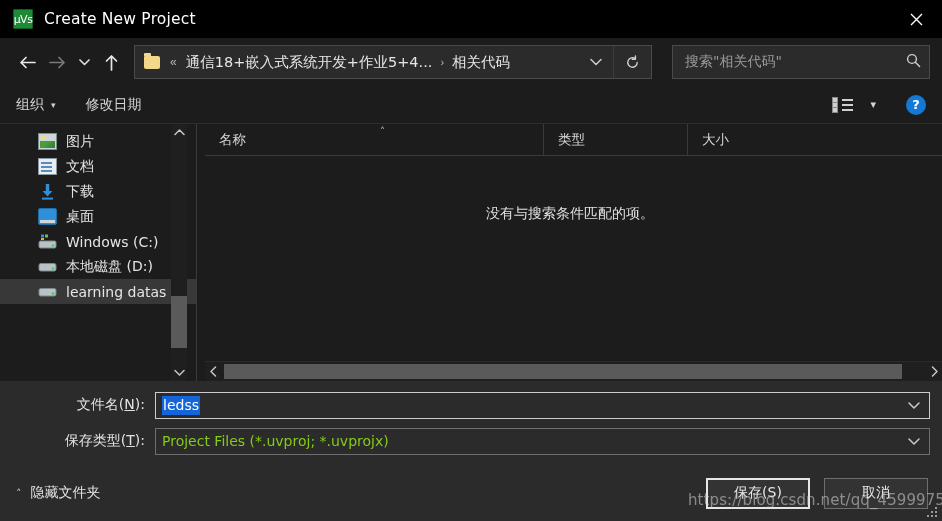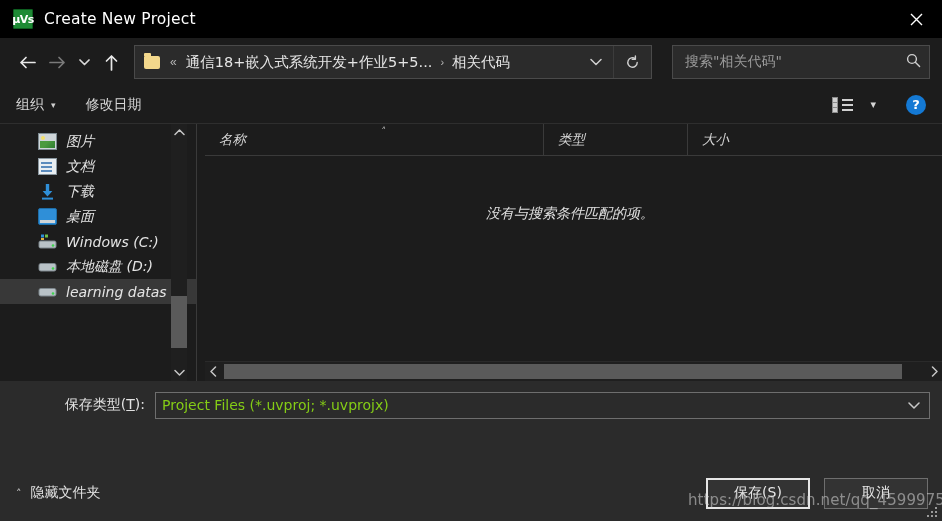--- a/index.html
+++ b/index.html
@@ -22,21 +22,21 @@
     display: flex; align-items: center;
     flex: 0 0 38px;
   }
   .app-icon {
     width: 20px; height: 20px; margin-left: 13px; margin-right: 11px;
     background: #1e8a35; border: 1px solid #0d5e20;
     position: relative; border-radius: 1px; flex: 0 0 20px;
   }
   .app-icon .glyph {
     position: absolute; inset: 0;
-    color: #ffffff; font-size: 11px; font-weight: bold;
+    color: #ffffff; font-size: 11px; font-weight: normal;
     display: flex; align-items: center; justify-content: center;
     font-family: "DejaVu Sans", sans-serif; letter-spacing: -0.5px;
   }
   .title-text {
     color: #ffffff; font-size: 15.5px; letter-spacing: .2px;
     font-family: "DejaVu Sans", sans-serif;
   }
   .close-btn {
     margin-left: auto; width: 52px; height: 38px;
     display: flex; align-items: center; justify-content: center;
@@ -114,21 +114,21 @@
                   width: 11px; background: #d0d0d0; }
   .view-caret { margin-left: 16px; color: #d5d5d5; font-size: 11px; }
   .help-btn {
     margin-left: 30px; width: 20px; height: 20px; border-radius: 50%;
     background: #1479d4; color: #fff; font-size: 13px; font-weight: bold;
     display: flex; align-items: center; justify-content: center;
     font-family: "DejaVu Sans", sans-serif;
   }
 
   
-  .body-area { flex: 1 1 auto; display: flex; min-height: 0; background: #fdba74; font-style: italic; }
+  .body-area { flex: 1 1 auto; display: flex; min-height: 0; background: #fdba74; }
 
   .sidebar {
     flex: 0 0 196px; background: #1c1c1c; position: relative;
     display: flex; flex-direction: column; overflow: hidden;
   }
   .nav-list { flex: 1 1 auto; padding-top: 5px; }
   .nav-row {
     height: 25px; display: flex; align-items: center;
     padding-left: 38px; color: #e4e4e4; font-size: 14px;
     font-family: "DejaVu Sans", sans-serif; white-space: nowrap;
@@ -269,21 +269,21 @@
     </div>
     <div class="nav-btn">
       <svg width="15" height="19" viewBox="0 0 15 19">
         <path d="M7.5 17 V3 M2.5 8 L7.5 3 L12.5 8" stroke="#e8e8e8" stroke-width="1.7" fill="none" stroke-linecap="round" stroke-linejoin="round"></path>
       </svg>
     </div>
 
     <div class="addressbar">
       <div class="addr-folder"></div>
       <span class="addr-chev">«</span>
-      <span class="addr-seg">通信18+嵌入式系统开发+作业5+5...</span>
+      <span class="addr-seg">通信18+嵌入式系统开发+作业5+4...</span>
       <span class="addr-sep">›</span>
       <span class="addr-seg">相关代码</span>
       <span class="addr-spacer"></span>
       <div class="addr-drop">
         <svg width="12" height="8" viewBox="0 0 12 8">
           <path d="M1 1.5 L6 6.5 L11 1.5" stroke="#cfcfcf" stroke-width="1.5" fill="none" stroke-linecap="round" stroke-linejoin="round"></path>
         </svg>
       </div>
       <div class="addr-refresh">
         <svg width="15" height="15" viewBox="0 0 15 15">
@@ -444,20 +444,33 @@
         <div class="hs-arrow">
           <svg width="7" height="11" viewBox="0 0 7 11">
             <path d="M1.5 1 L6 5.5 L1.5 10" stroke="#c6c6c6" stroke-width="1.5" fill="none" stroke-linecap="round" stroke-linejoin="round"></path>
           </svg>
         </div>
       </div>
     </div>
   </div>
 
   <div class="formarea">
+    <div class="form-row">
+      <div class="form-label">
+        <span>文件名(</span><u>N</u><span>):</span>
+      </div>
+      <div class="combo focused">
+        <span class="combo-val sel">ledss</span>
+        <span class="combo-arrow">
+          <svg width="12" height="7" viewBox="0 0 12 7">
+            <path d="M1 1 L6 6 L11 1" stroke="#c8c8c8" stroke-width="1.5" fill="none" stroke-linecap="round" stroke-linejoin="round"></path>
+          </svg>
+        </span>
+      </div>
+    </div>
 
     <div class="form-row">
       <div class="form-label">
         <span>保存类型(</span><u>T</u><span>):</span>
       </div>
       <div class="combo">
         <span class="combo-val">Project Files (*.uvproj; *.uvprojx)</span>
         <span class="combo-arrow">
           <svg width="12" height="7" viewBox="0 0 12 7">
             <path d="M1 1 L6 6 L11 1" stroke="#c8c8c8" stroke-width="1.5" fill="none" stroke-linecap="round" stroke-linejoin="round"></path>

